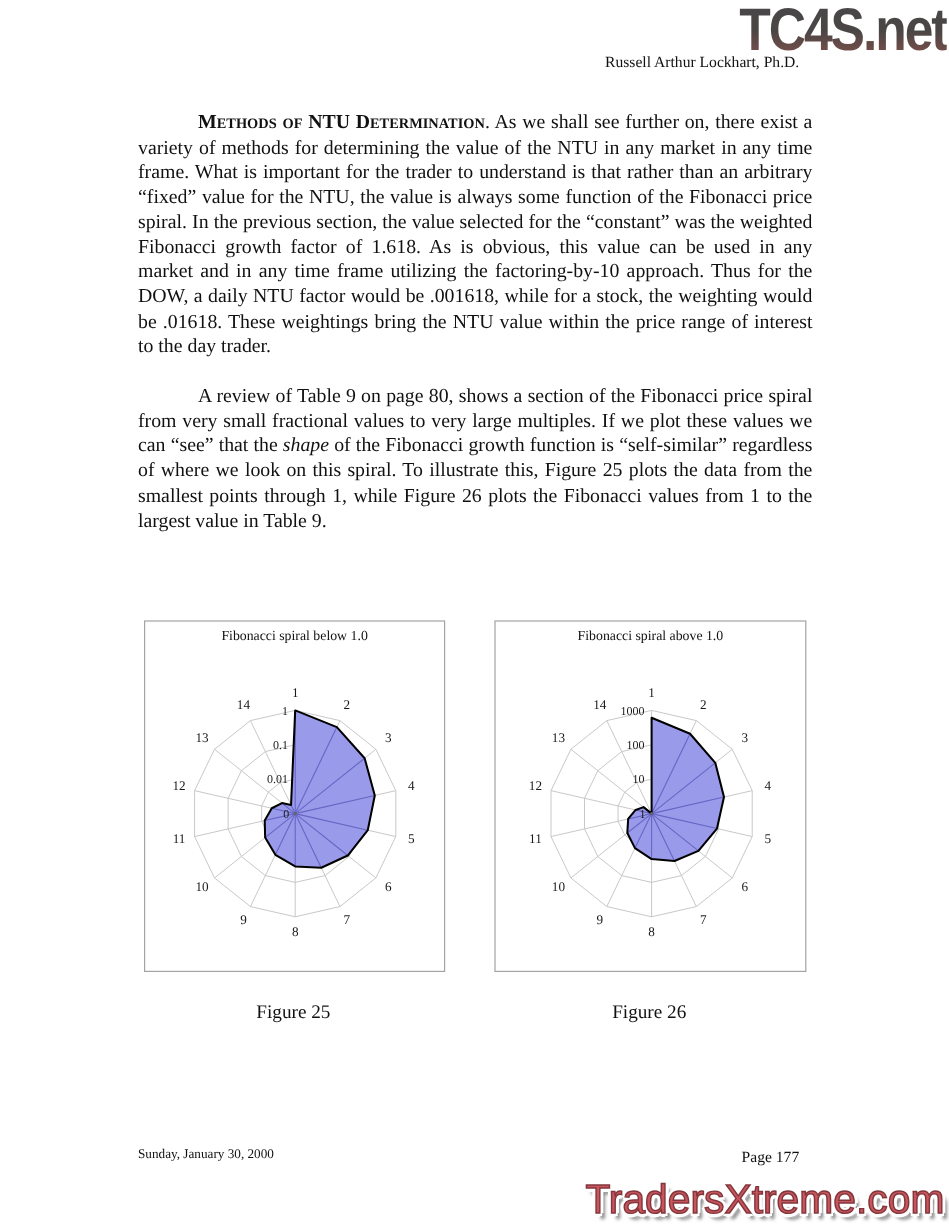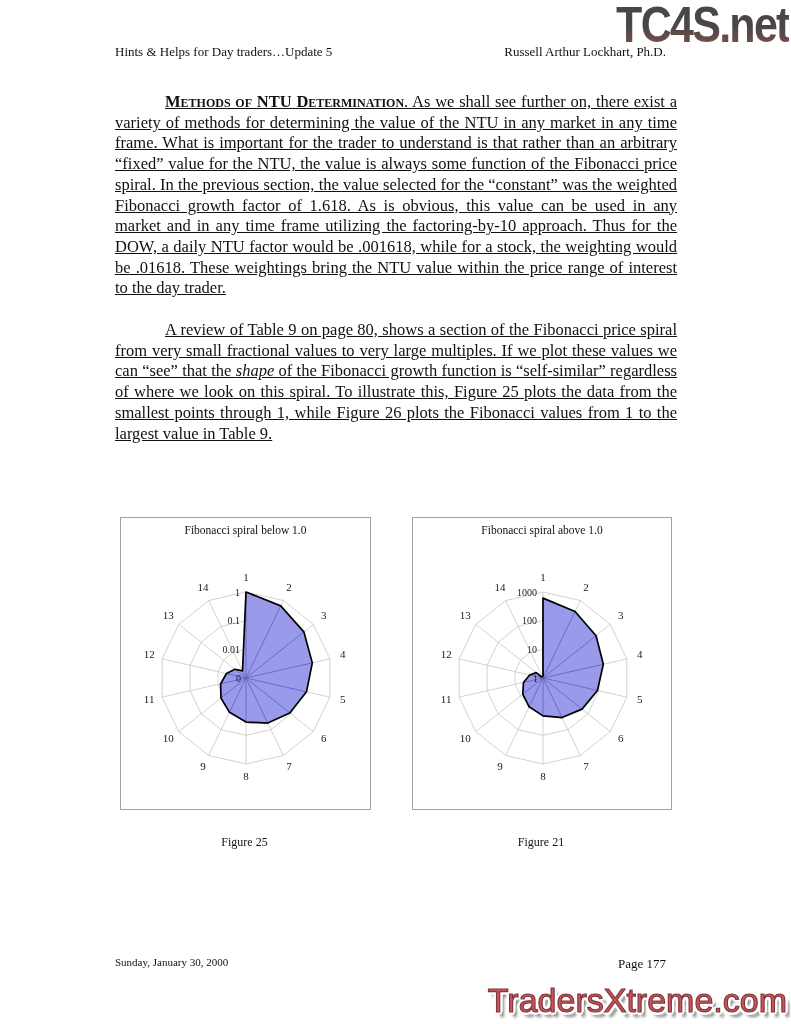--- a/index.html
+++ b/index.html
@@ -11,42 +11,42 @@
         font-family:"Liberation Sans",sans-serif;font-weight:bold;font-size:50px;
         letter-spacing:-2px;transform:scaleX(0.86);transform-origin:100% 0;
         background:linear-gradient(180deg,#474747 0%,#4b4646 52%,#6e4d48 78%,#a3776e 100%);
         -webkit-background-clip:text;background-clip:text;color:transparent;}
 
   .header-left{position:absolute;left:115px;top:44px;font-size:13px;}
   .header-right{position:absolute;right:125px;top:44px;font-size:13px;}
 
   .body-text{position:absolute;left:115px;top:92px;width:562px;
              font-size:16.5px;line-height:20.7px;text-align:justify;}
-  .body-text p{margin:0;text-indent:50px;text-decoration:underline;}
+  .body-text p{margin:0;text-indent:50px;}
   .body-text p.p2{margin-top:21px;}
   .lead{font-variant:small-caps;font-weight:bold;}
 
   
   .dlsub{position:absolute;left:50%;top:478px;transform:translateX(-50%);
          font-family:"Liberation Serif",serif;font-weight:bold;font-size:48px;
          letter-spacing:3px;color:#c41f1f;-webkit-text-stroke:1px #7a0f0f;
          text-shadow:-2px -2px 0 #fff,2px -2px 0 #fff,-2px 2px 0 #fff,2px 2px 0 #fff,
                      -3px 0 0 #fff,3px 0 0 #fff,0 -3px 0 #fff,0 3px 0 #fff,
                      5px 6px 3px rgba(70,25,25,0.55);
          z-index:5;white-space:nowrap;}
 
   .figbox{position:absolute;top:517px;height:291px;background:#fff;
           border:1px solid #a3a3a3;z-index:1;}
   .figbox-left{left:120px;width:249px;}
   .figbox-right{left:412px;width:258px;}
   .figtitle{position:absolute;top:6px;left:0;width:100%;text-align:center;
             font-size:11.5px;font-weight:normal;}
   .figbox svg{position:absolute;left:0;top:0;}
 
-  .caption{position:absolute;top:835px;text-align:center;font-size:12px;}
+  .caption{position:absolute;top:835px;text-align:center;font-size:16px;}
   .cap-left{left:120px;width:249px;}
   .cap-right{left:412px;width:258px;}
 
   .footer-left{position:absolute;left:115px;top:956px;font-size:11px;}
   .footer-right{position:absolute;right:125px;top:956px;font-size:13px;}
 
   
   .traders{position:absolute;right:4px;top:981px;
            font-family:"Liberation Sans",sans-serif;font-weight:normal;font-size:34px;
            color:#c9555d;-webkit-text-stroke:1.2px #82363c;letter-spacing:0px;
@@ -55,21 +55,20 @@
                        4px 5px 3px rgba(80,80,80,0.8);
            white-space:nowrap;z-index:5;}
 </style>
 </head>
 <body>
 
 <div class="page">
 
   <div class="tc4s">TC4S.net</div>
 
-  <div class="header-left">Hints &amp; Helps for Day traders…Update 5</div>
   <div class="header-right">Russell Arthur Lockhart, Ph.D.</div>
 
   <div class="body-text">
     <p><span class="lead">Methods of NTU Determination</span><span>. As we shall see further on, there exist a variety of methods for determining the value of the NTU in any market in any time frame. What is important for the trader to understand is that rather than an arbitrary “fixed” value for the NTU, the value is always some function of the Fibonacci price spiral. In the previous section, the value selected for the “constant” was the weighted Fibonacci growth factor of 1.618. As is obvious, this value can be used in any market and in any time frame utilizing the factoring-by-10 approach. Thus for the DOW, a daily NTU factor would be .001618, while for a stock, the weighting would be .01618. These weightings bring the NTU value within the price range of interest to the day trader.</span></p>
     <p class="p2"><span>A review of Table 9 on page 80, shows a section of the Fibonacci price spiral from very small fractional values to very large multiples. If we plot these values we can “see” that the </span><i>shape</i><span> of the Fibonacci growth function is “self-similar” regardless of where we look on this spiral. To illustrate this, Figure 25 plots the data from the smallest points through 1, while Figure 26 plots the Fibonacci values from 1 to the largest value in Table 9.</span></p>
   </div>
 
 
   <div class="figbox figbox-left">
     <svg id="chart0" width="249" height="291" viewBox="0 0 249 291">
@@ -181,20 +180,20 @@
         <text x="86.90" y="70.51" font-size="11" font-family="Liberation Serif, serif" fill="#1a1a1a" text-anchor="middle" dominant-baseline="middle">14</text>
         <text x="124" y="77.5" font-size="10" font-family="Liberation Serif, serif" fill="#1a1a1a" text-anchor="end">1000</text>
         <text x="124" y="106.2" font-size="10" font-family="Liberation Serif, serif" fill="#1a1a1a" text-anchor="end">100</text>
         <text x="124" y="134.8" font-size="10" font-family="Liberation Serif, serif" fill="#1a1a1a" text-anchor="end">10</text>
         <text x="125" y="164" font-size="10" font-family="Liberation Serif, serif" fill="#1a1a1a" text-anchor="end">1</text>
       </svg>
     <div class="figtitle">Fibonacci spiral above 1.0</div>
   </div>
 
   <div class="caption cap-left">Figure 25</div>
-  <div class="caption cap-right">Figure 21</div>
+  <div class="caption cap-right">Figure 26</div>
 
   <div class="footer-left">Sunday, January 30, 2000</div>
   <div class="footer-right">Page 177</div>
 
   <div class="traders">TradersXtreme.com</div>
 
 </div>
 
 </body></html>

